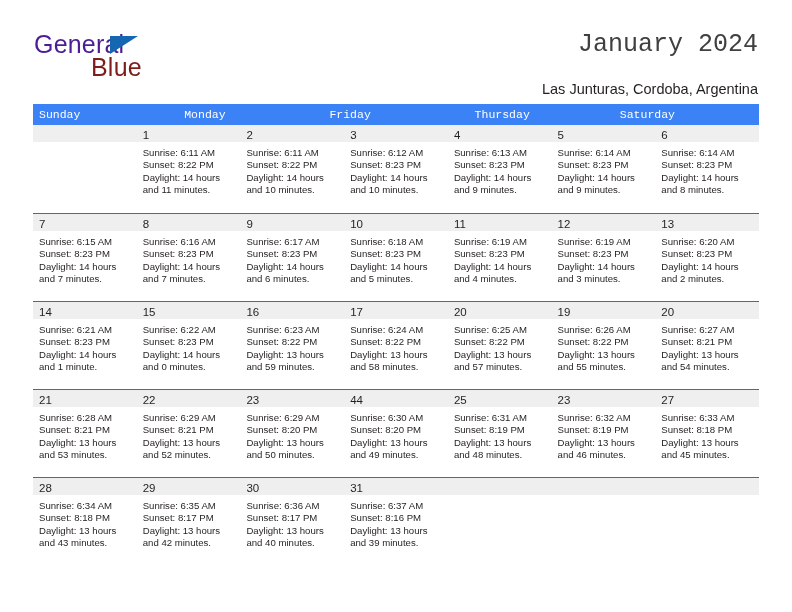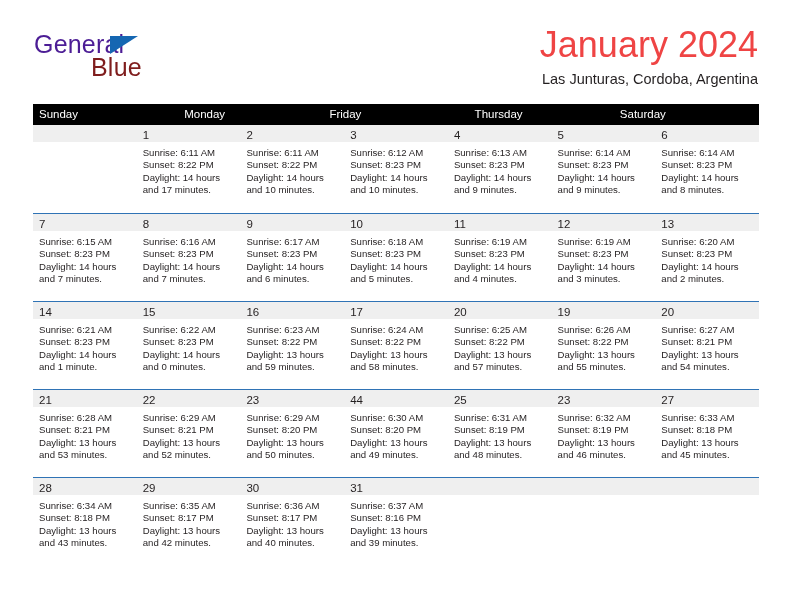--- a/index.html
+++ b/index.html
@@ -64,45 +64,47 @@
     font-family: "Liberation Sans", sans-serif;
   }
 
   .title-block {
     position: absolute;
     right: 0;
     top: 0;
     text-align: right;
   }
   .cal-title {
-    font-size: 36px;
-    color: #ef4444;
+    font-size: 25px;
+    color: #404040;
     line-height: 34px;
     white-space: nowrap;
+    font-family: Liberation Mono, monospace;
   }
   .cal-subtitle {
     font-size: 14.5px;
     color: #231f20;
     line-height: 22px;
-    margin-top: 6px;
+    margin-top: 16px;
     white-space: nowrap;
     text-align: right;
   }
 
   
   .calendar {
     position: absolute;
     left: 33px;
     top: 104px;
     width: 726px;
   }
   .weekdays {
     display: flex;
-    background: #000000;
+    background: #3b82f6;
     height: 21px;
+    font-family: Liberation Mono, monospace;
   }
   .weekday {
     flex: 1 1 0;
     color: #ffffff;
     font-size: 11.5px;
     line-height: 21px;
     padding-left: 6px;
     box-sizing: border-box;
     white-space: nowrap;
     overflow: hidden;
@@ -178,21 +180,21 @@
           <div class="daycell empty">
             <div class="daynum-band"><span class="daynum"></span></div>
             <div class="dayinfo"></div>
           </div>
           <div class="daycell">
             <div class="daynum-band"><span class="daynum">1</span></div>
             <div class="dayinfo">
               <div>Sunrise: 6:11 AM</div>
               <div>Sunset: 8:22 PM</div>
               <div>Daylight: 14 hours</div>
-              <div>and 17 minutes.</div>
+              <div>and 11 minutes.</div>
             </div>
           </div>
           <div class="daycell">
             <div class="daynum-band"><span class="daynum">2</span></div>
             <div class="dayinfo">
               <div>Sunrise: 6:11 AM</div>
               <div>Sunset: 8:22 PM</div>
               <div>Daylight: 14 hours</div>
               <div>and 10 minutes.</div>
             </div>

